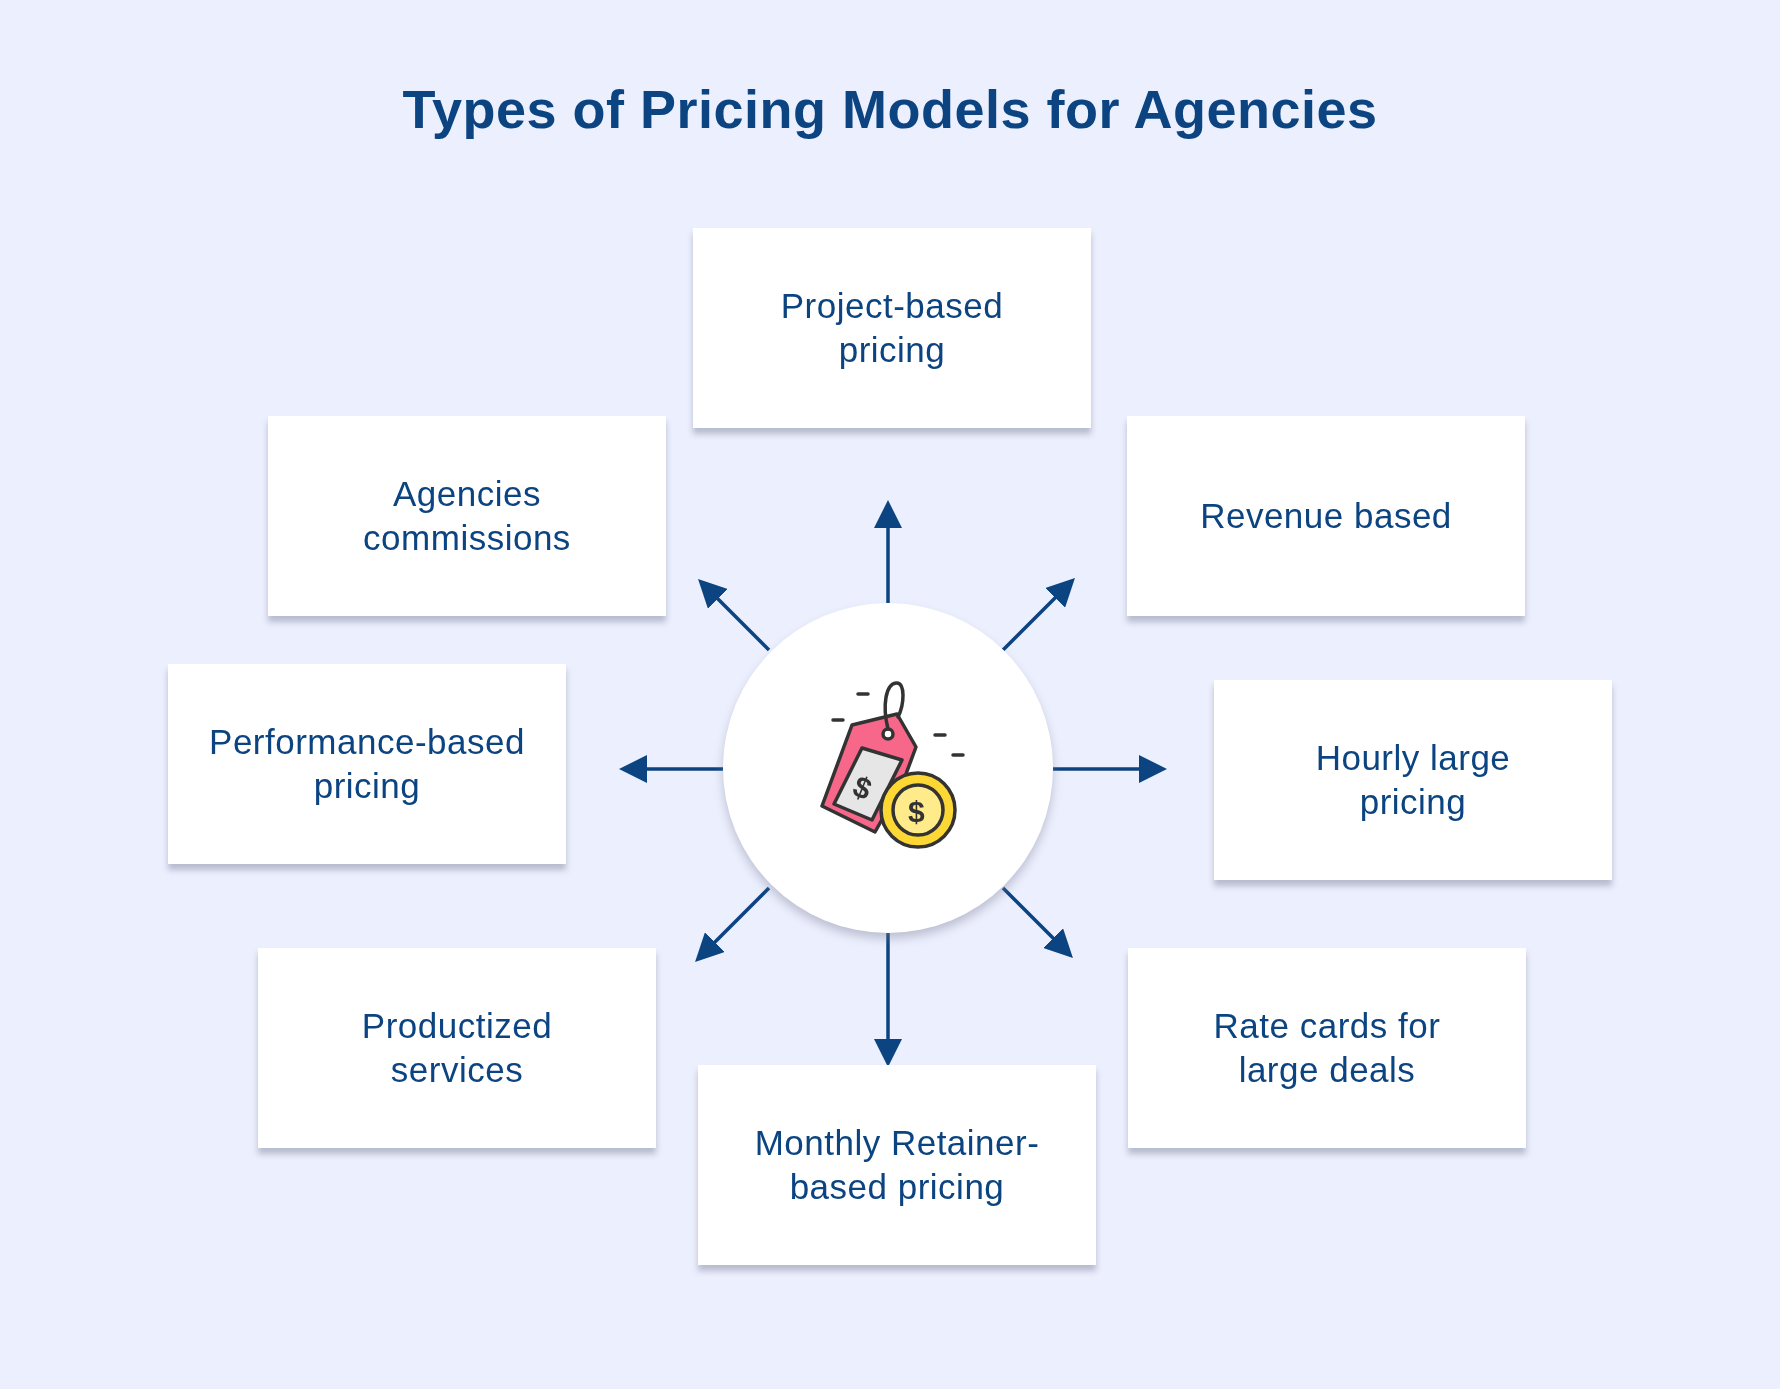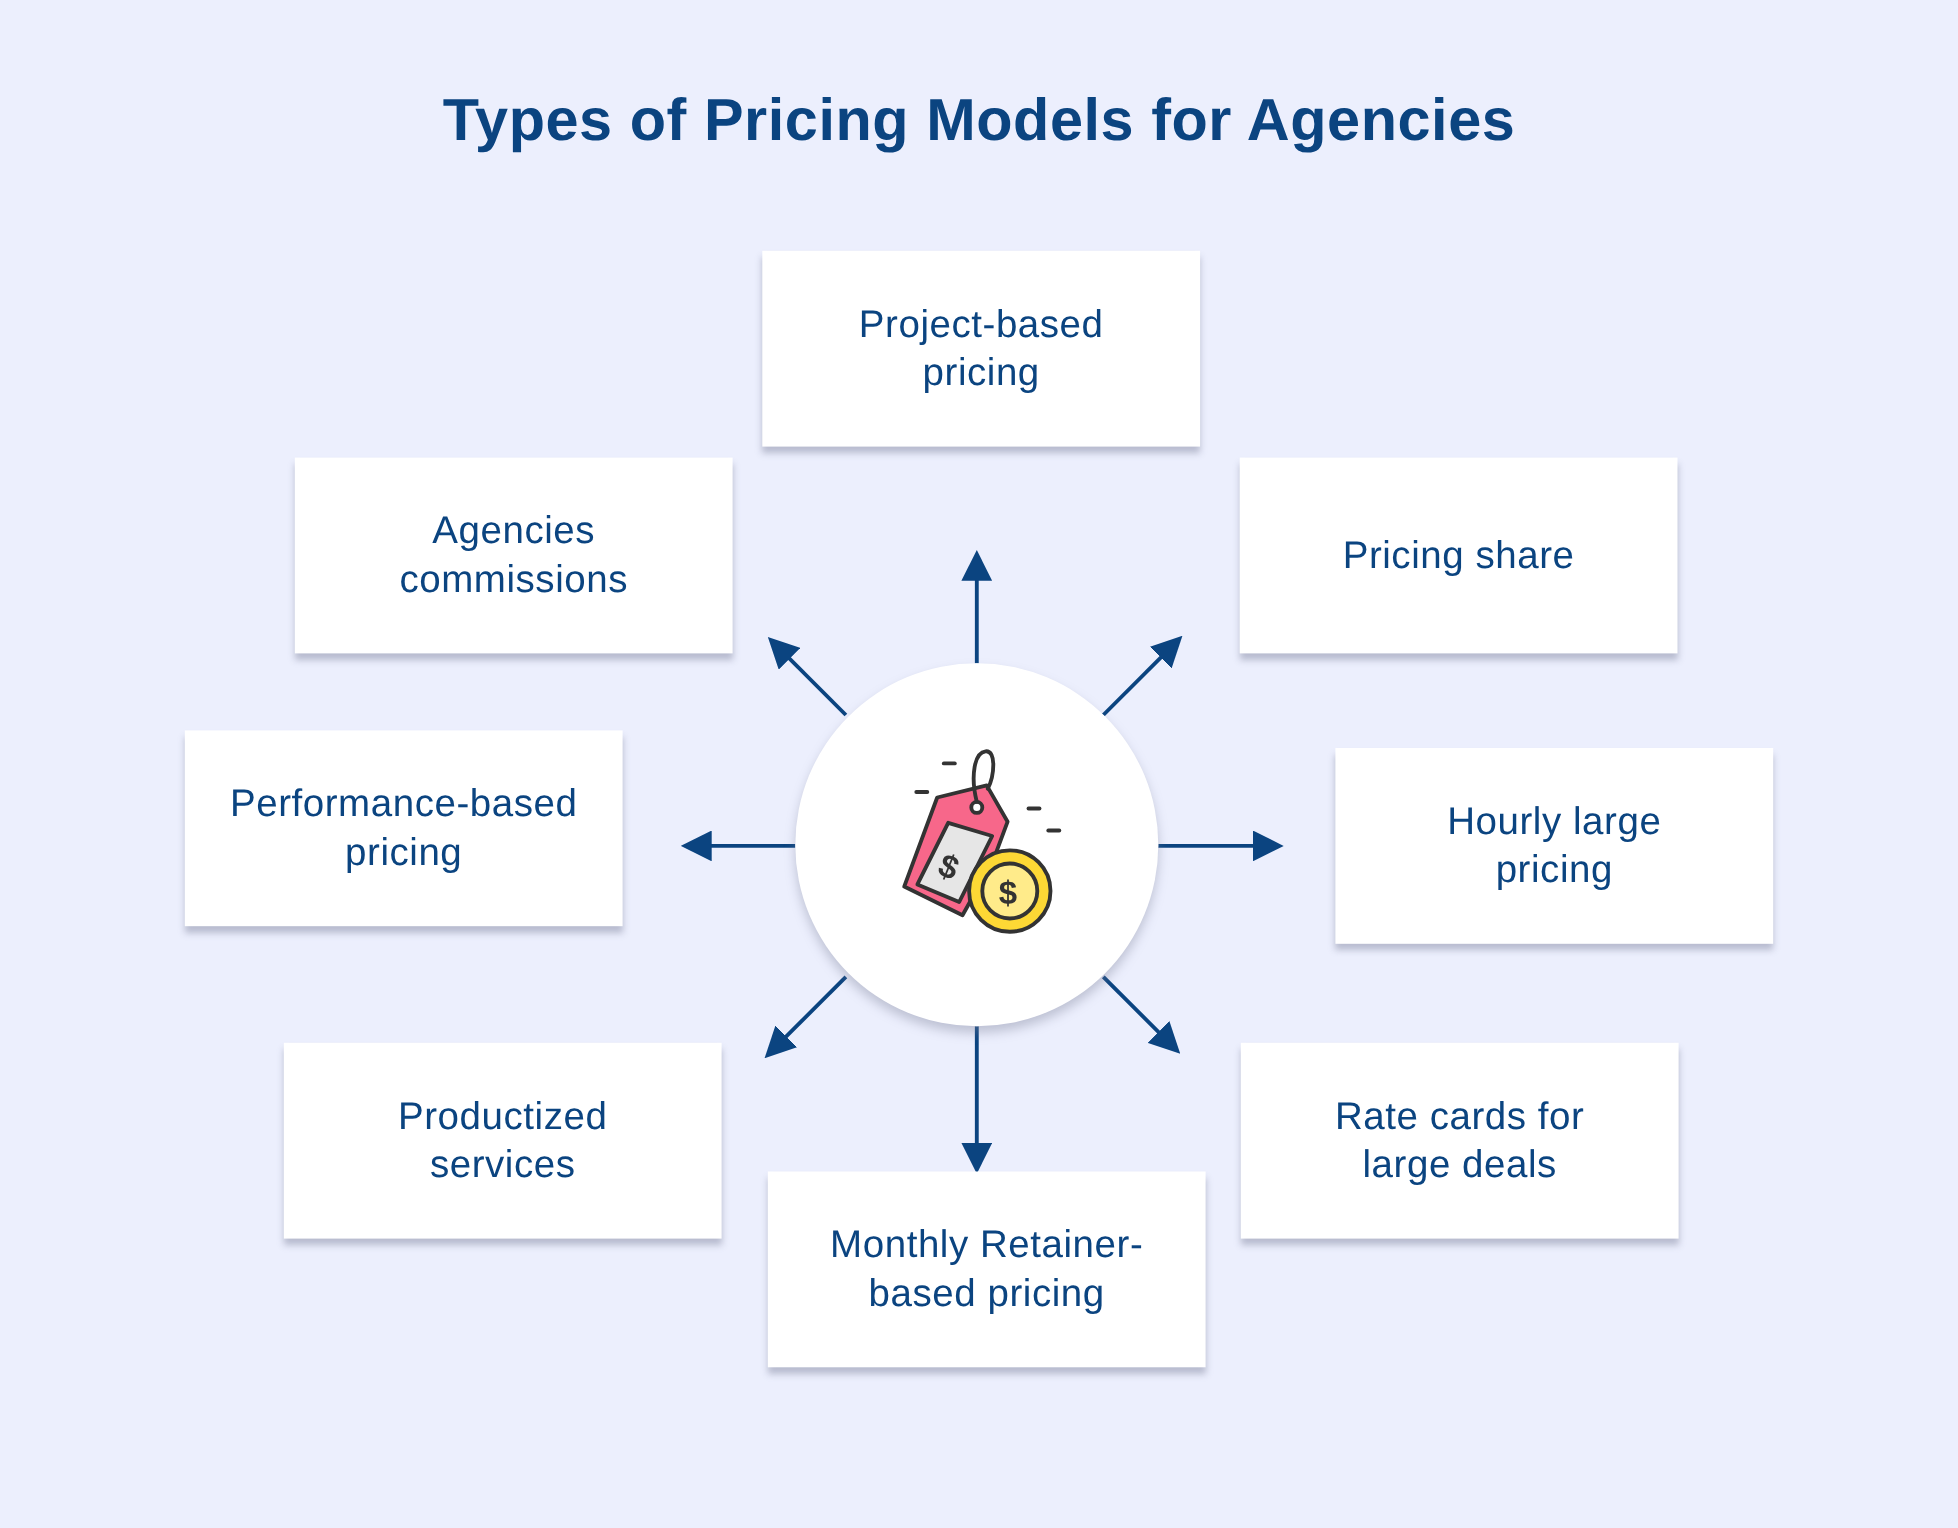--- a/index.html
+++ b/index.html
@@ -7,21 +7,21 @@
     width: 1780px; height: 1389px; position: relative; overflow: hidden;
     background: #ECEFFD;
     font-family: "Liberation Sans", "DejaVu Sans", sans-serif;
   }
   .title {
     position: absolute; left: 0; top: 78px; width: 1780px;
     text-align: center; font-weight: bold; font-size: 54px;
     color: #0B4480; letter-spacing: 0.5px;
   }
   .card {
-    position: absolute; width: 398px; height: 178px;
+    position: absolute; width: 398px; height: 200px;
     background: #FFFFFF;
     box-shadow: 0 6px 6px rgba(120,125,150,0.45);
     display: flex; align-items: center; justify-content: center;
     text-align: center;
   }
   .card span {
     color: #0B4480; font-size: 35px; line-height: 44px;
     white-space: pre-line; letter-spacing: 0.5px;
   }
   .hub {
@@ -74,21 +74,21 @@
     <circle cx="118" cy="140" r="25" fill="#FFEB8A"></circle>
     <text x="108" y="152" font-size="30" font-weight="bold" fill="#333333" stroke="none" font-family="Liberation Sans, sans-serif">$</text>
   </g>
 </svg>
 
 <div class="card" style="left:693px;top:228px">
   <span>Project-based
 pricing</span>
 </div>
 <div class="card" style="left:1127px;top:416px">
-  <span>Pricing share</span>
+  <span>Revenue based</span>
 </div>
 <div class="card" style="left:1214px;top:680px">
   <span>Hourly large
 pricing</span>
 </div>
 <div class="card" style="left:1128px;top:948px">
   <span>Rate cards for
 large deals</span>
 </div>
 <div class="card" style="left:698px;top:1065px">

